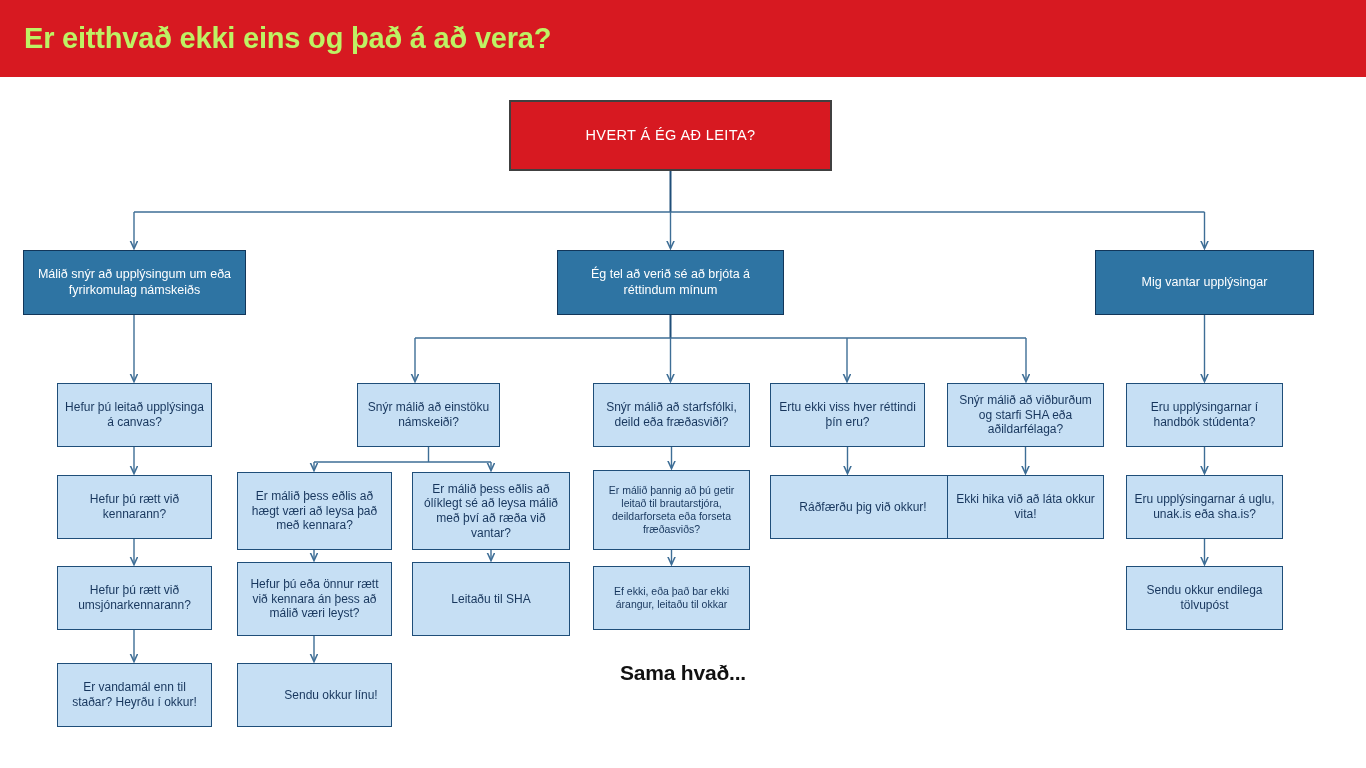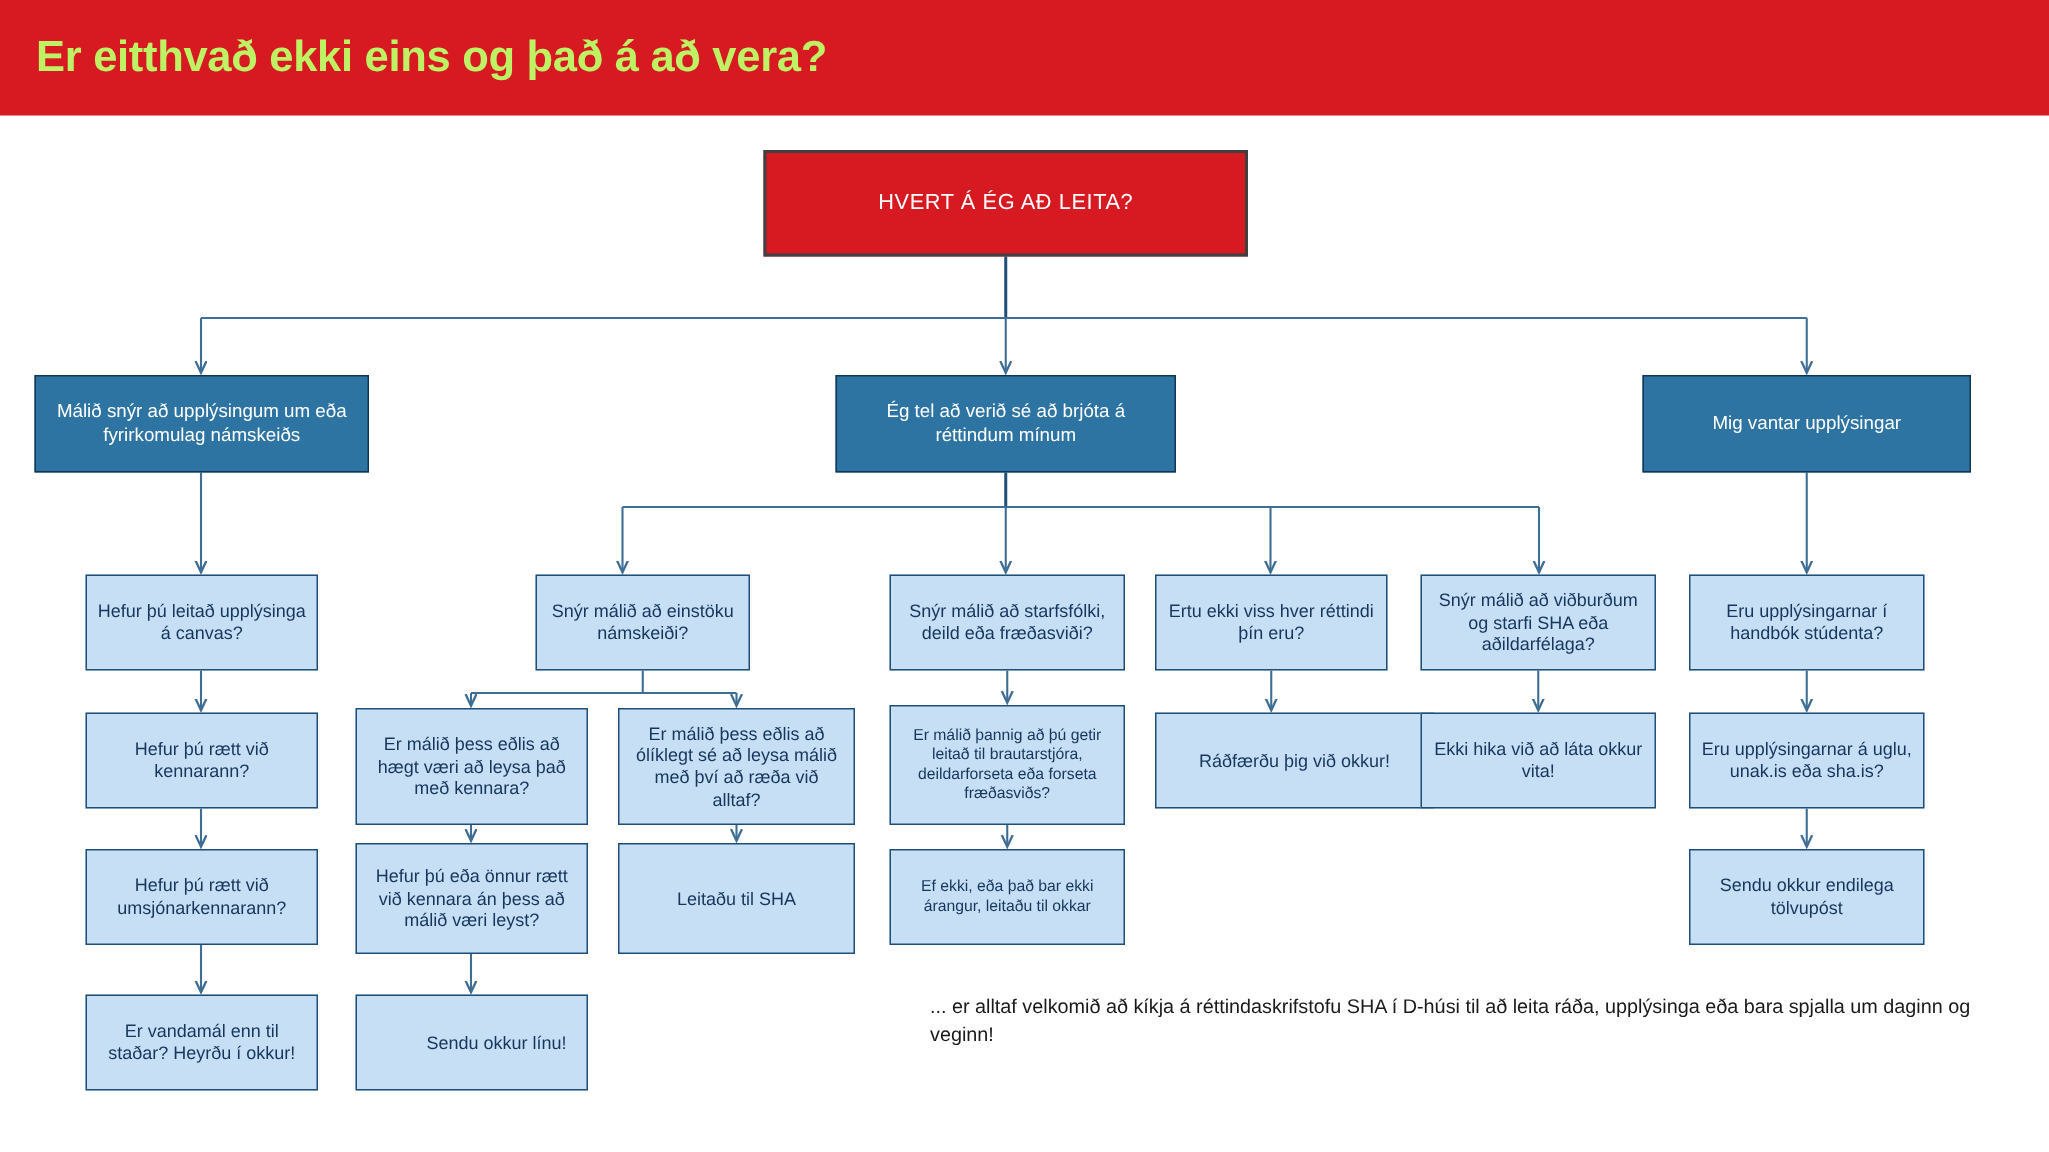--- a/index.html
+++ b/index.html
@@ -191,21 +191,21 @@
       <div class="node node-l3" style="left: 57px; top: 663px; width: 155px; height: 64px;">
         <span>Er vandamál enn til staðar? Heyrðu í okkur!</span>
       </div>
       <div class="node node-l3" style="left: 357px; top: 383px; width: 143px; height: 64px;">
         <span>Snýr málið að einstöku námskeiði?</span>
       </div>
       <div class="node node-l3" style="left: 237px; top: 472px; width: 155px; height: 78px;">
         <span>Er málið þess eðlis að hægt væri að leysa það með kennara?</span>
       </div>
       <div class="node node-l3" style="left: 412px; top: 472px; width: 158px; height: 78px;">
-        <span>Er málið þess eðlis að ólíklegt sé að leysa málið með því að ræða við alltaf?</span>
+        <span>Er málið þess eðlis að ólíklegt sé að leysa málið með því að ræða við vantar?</span>
       </div>
       <div class="node node-l3" style="left: 237px; top: 562px; width: 155px; height: 74px;">
         <span>Hefur þú eða önnur rætt við kennara án þess að málið væri leyst?</span>
       </div>
       <div class="node node-l3" style="left: 412px; top: 562px; width: 158px; height: 74px;">
         <span>Leitaðu til SHA</span>
       </div>
       <div class="node node-l3" style="left: 237px; top: 663px; width: 155px; height: 64px; padding-left: 39px;">
         <span>Sendu okkur línu!</span>
       </div>
@@ -236,14 +236,14 @@
       <div class="node node-l3" style="left: 1126px; top: 475px; width: 157px; height: 64px;">
         <span>Eru upplýsingarnar á uglu, unak.is eða sha.is?</span>
       </div>
       <div class="node node-l3" style="left: 1126px; top: 566px; width: 157px; height: 64px;">
         <span>Sendu okkur endilega tölvupóst</span>
       </div>
     </div>
 </div>
 
 <div id="footer-note">
-  <p id="footer-body">... er alltaf velkomið að kíkja á réttindaskrifstofu SHA í D-húsi til að leita ráða, upplýsinga eða bara spjalla um daginn og veginn!</p>
+  <p id="footer-heading">Sama hvað...</p>
 </div>
 
 </body></html>

